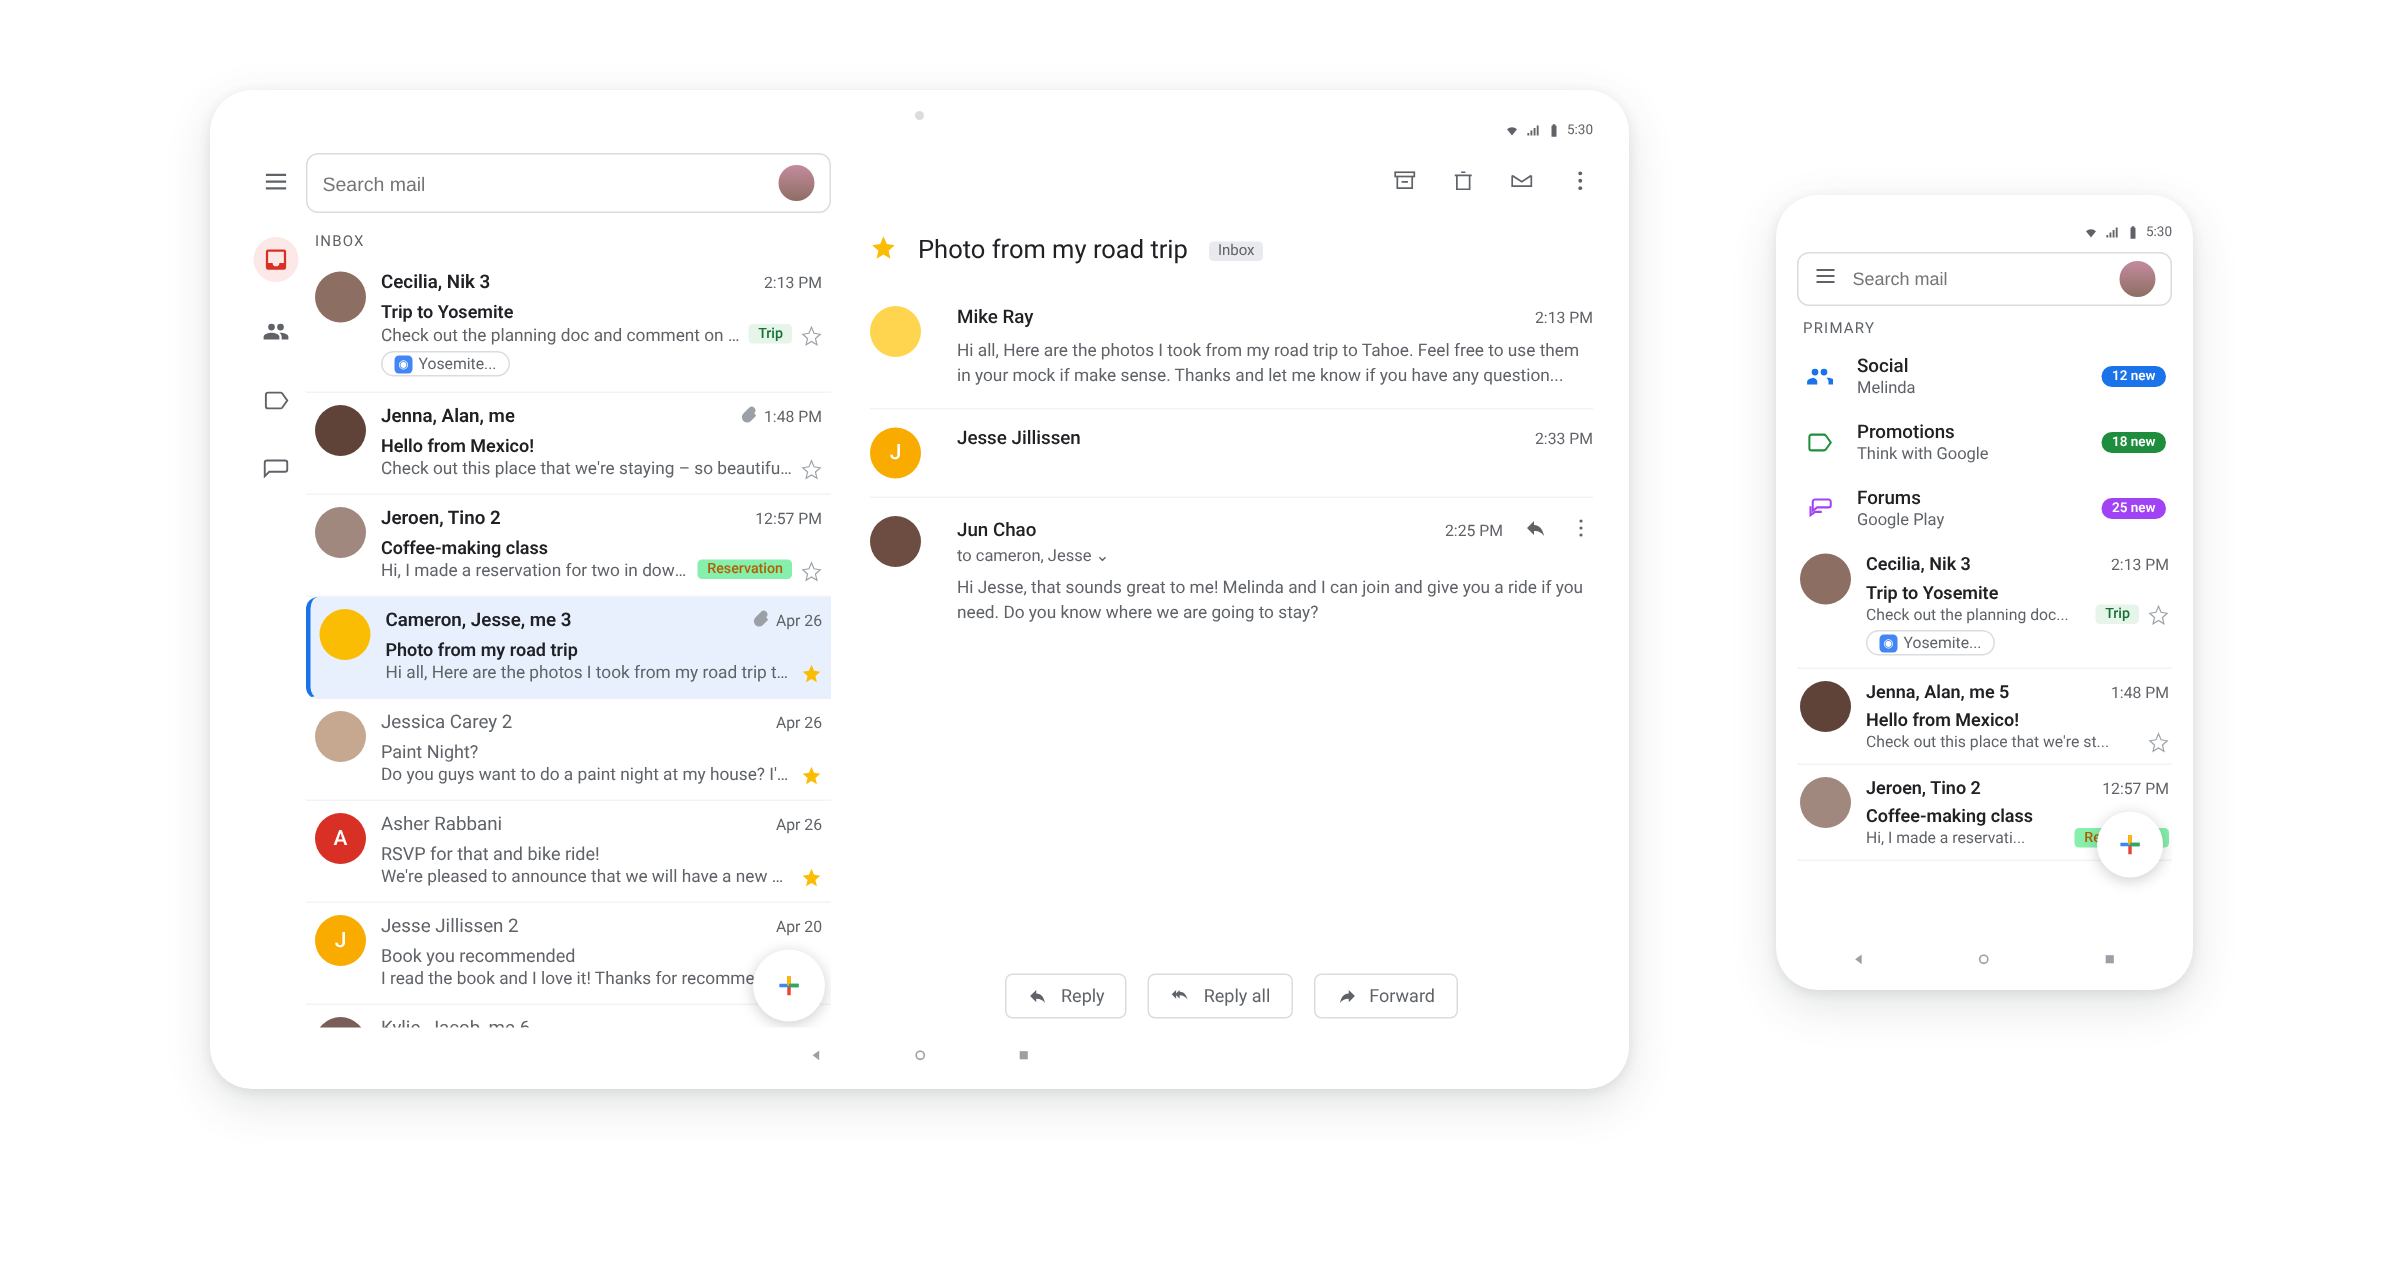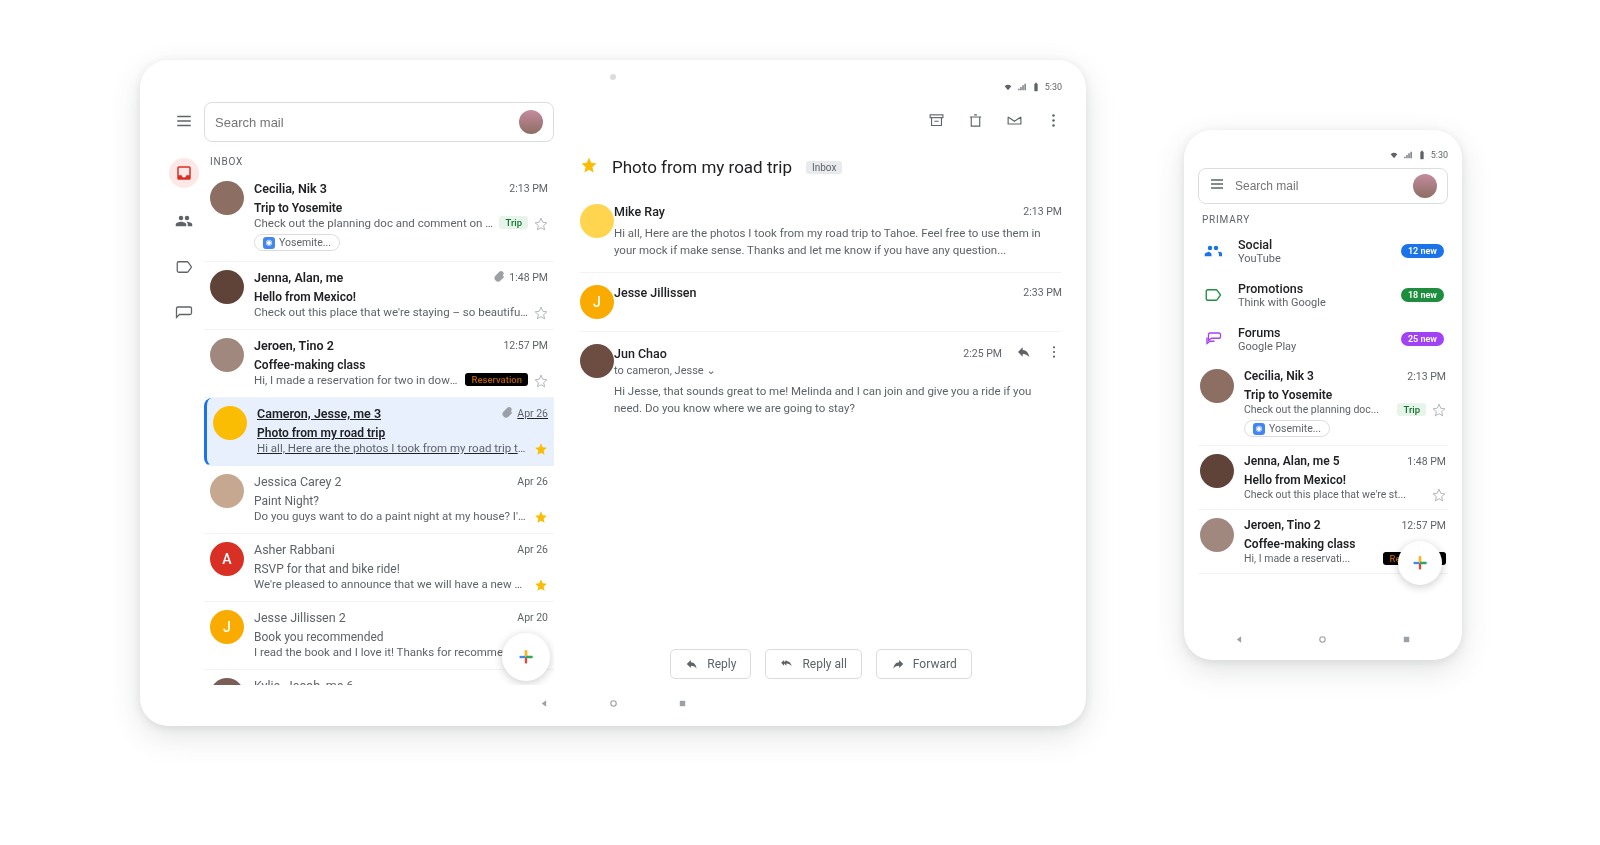--- a/index.html
+++ b/index.html
@@ -35,36 +35,36 @@
   .thread .snippet { font-size:11.5px; color:#5f6368; white-space:nowrap; overflow:hidden; text-overflow:ellipsis; margin-top:1px; }
   .thread .snippet-row { display:flex; align-items:center; gap:6px; }
   .thread .star { width:14px; height:14px; flex-shrink:0; }
   .thread .star svg { width:14px; height:14px; }
   .star.filled svg { fill:#fbbc04; }
   .star.empty svg { fill:none; stroke:#9aa0a6; stroke-width:1.3; }
   .chip { display:inline-flex; align-items:center; gap:4px; border:1px solid #dadce0; border-radius:12px; padding:1px 8px; font-size:10.5px; color:#5f6368; margin-top:4px; }
   .chip .dot { width:12px; height:12px; border-radius:3px; background:#4285f4; color:#fff; font-size:8px; display:flex; align-items:center; justify-content:center; }
   .tag { font-size:9.5px; padding:1px 6px; border-radius:3px; font-weight:500; }
   .tag.trip { background:#e6f4ea; color:#137333; }
-  .tag.resv { background:#000000; color:#b06000; }
-  .thread.sel { background:#e8f0fe; border-left:3px solid #1a73e8; border-radius:8px 0 0 8px; border-bottom-color:transparent;text-decoration:underline; }
+  .tag.resv { background:#86efac; color:#b06000; }
+  .thread.sel { background:#e8f0fe; border-left:3px solid #1a73e8; border-radius:8px 0 0 8px; border-bottom-color:transparent; }
   .attach-icon svg { width:12px; height:12px; fill:#9aa0a6; }
   .fab { position:absolute; right:4px; bottom:4px; width:48px; height:48px; border-radius:50%; background:#fff; box-shadow:0 2px 10px rgba(0,0,0,0.2); display:flex; align-items:center; justify-content:center; z-index:5; }
   .fab svg { width:22px; height:22px; }
   
   .detail { flex:1; display:flex; flex-direction:column; padding-left:26px; min-width:0; }
   .detail-toolbar { display:flex; justify-content:flex-end; gap:22px; align-items:center; height:40px; }
   .detail-toolbar svg { width:17px; height:17px; fill:none; stroke:#5f6368; stroke-width:1.6; }
   .detail-toolbar .dots svg { fill:#5f6368; stroke:none; }
   .detail-title { display:flex; align-items:center; gap:14px; margin-top:14px; }
   .detail-title .star svg { width:18px; height:18px; fill:#fbbc04; }
   .detail-title h2 { font-size:17px; font-weight:400; }
   .lbl-inbox { background:#e8eaed; color:#5f6368; font-size:10px; padding:1px 6px; border-radius:3px; }
   .msgs { margin-top:14px; flex:1; }
-  .msg { display:flex; gap:0; padding:12px 0; border-bottom:1px solid #f1f3f4; }
+  .msg { display:flex; gap:24px; padding:12px 0; border-bottom:1px solid #f1f3f4; }
   .msg:last-child { border-bottom:none; }
   .msg .av { width:34px; height:34px; flex-shrink:0; }
   .msg .bdy { flex:1; min-width:0; }
   .msg .hdr { display:flex; justify-content:space-between; align-items:center; }
   .msg .from { font-size:12.5px; font-weight:500; }
   .msg .mt { font-size:10.5px; color:#5f6368; display:flex; align-items:center; gap:14px; }
   .msg .to { font-size:11px; color:#5f6368; margin-top:1px; }
   .msg .txt { font-size:11.5px; color:#5f6368; margin-top:6px; line-height:1.5; }
   .msg .mt svg { width:16px; height:16px; fill:#5f6368; }
   .reply-bar { display:flex; justify-content:center; gap:14px; margin-top:auto; margin-bottom:6px; }
@@ -426,21 +426,21 @@
   <div class="section-label">Primary</div>
   <div class="cats" id="phone-cats">
       <div class="cat">
         <div class="cicon">
           <svg viewBox="0 0 24 24" fill="#1a73e8">
             <path d="M16 11a3 3 0 10-3-3 3 3 0 003 3zm-8 0a3 3 0 10-3-3 3 3 0 003 3zm0 2c-2.3 0-7 1.2-7 3.5V19h9v-2.5C10 14.2 7.3 13 5 13zm11 0c-.3 0-.6 0-1 .1 1.2.9 2 2 2 3.4V19h6v-2.5c0-2.3-4.7-3.5-7-3.5z"></path>
           </svg>
         </div>
         <div class="ctext">
           <div class="cname">Social</div>
-          <div class="csub">YouTube</div>
+          <div class="csub">Melinda</div>
         </div>
         <div class="badge blue">12 new</div>
       </div>
       <div class="cat">
         <div class="cicon">
           <svg viewBox="0 0 24 24" fill="none" stroke="#1e8e3e" stroke-width="1.8">
             <path d="M17.6 5.8A2 2 0 0016 5H5a2 2 0 00-2 2v10a2 2 0 002 2h11a2 2 0 001.6-.8L22 12z"></path>
           </svg>
         </div>
         <div class="ctext">

